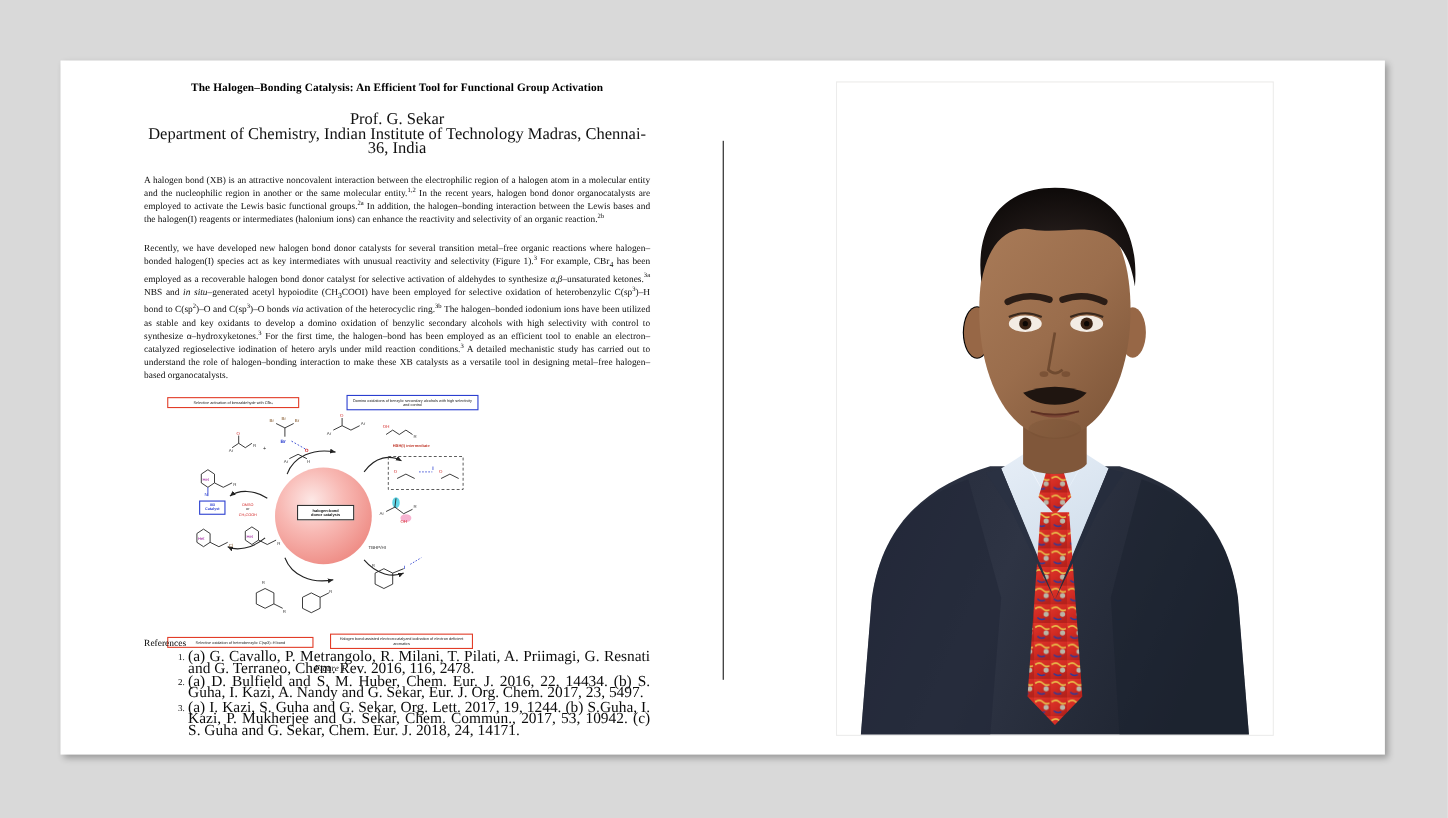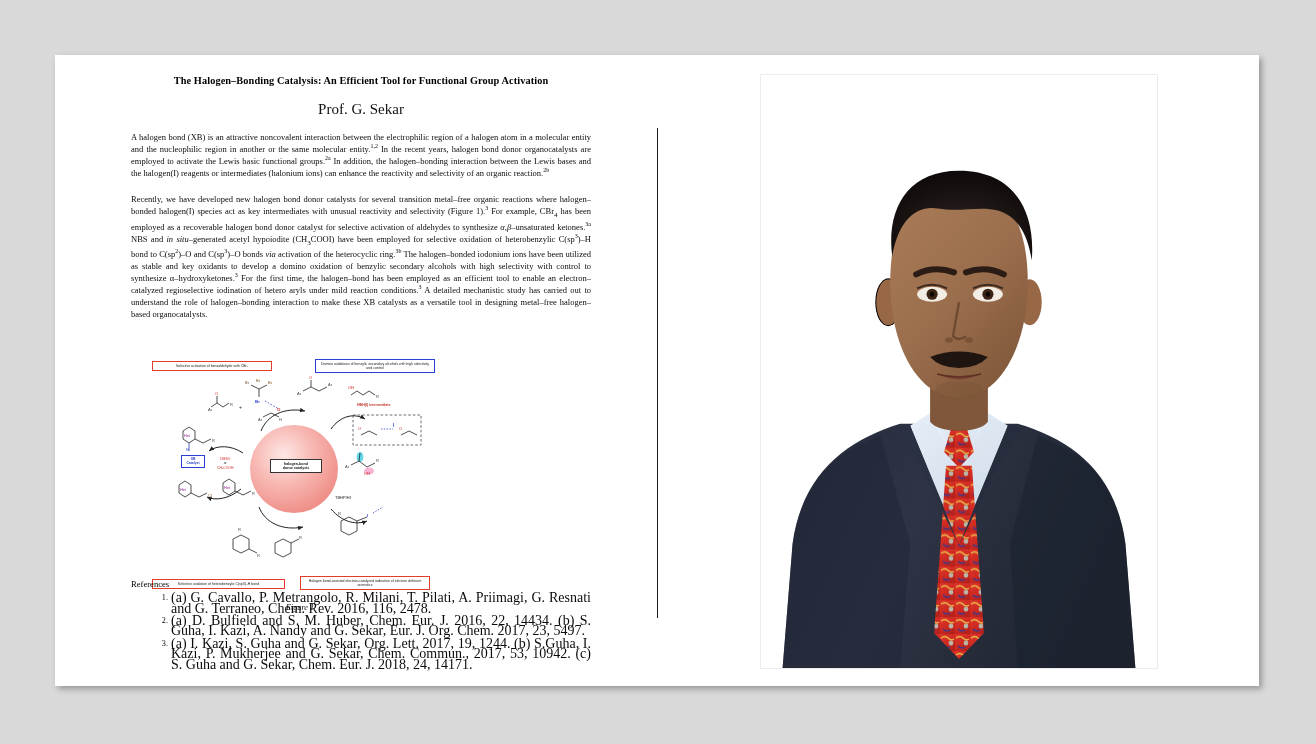--- a/index.html
+++ b/index.html
@@ -225,20 +225,21 @@
 <div id="viewport">
 
   <div id="page">
 
     <div id="doc-col">
 
       <div class="doc-title">The Halogen–Bonding Catalysis: An Efficient Tool for Functional Group Activation</div>
 
       <div class="author-block">
         <div>Prof. G. Sekar</div>
+        <div>Department of Chemistry, Indian Institute of Technology Madras, Chennai-36, India</div>
       </div>
 
       <p class="body-para"><span>A halogen bond (XB) is an attractive noncovalent interaction between the electrophilic region of a halogen atom in a molecular entity and the nucleophilic region in another or the same molecular entity.</span><sup>1,2</sup><span> In the recent years, halogen bond donor organocatalysts are employed to activate the Lewis basic functional groups.</span><sup>2a</sup><span> In addition, the halogen–bonding interaction between the Lewis bases and the halogen(I) reagents or intermediates (halonium ions) can enhance the reactivity and selectivity of an organic reaction.</span><sup>2b</sup></p>
 
       <p class="body-para second"><span>Recently, we have developed new halogen bond donor catalysts for several transition metal–free organic reactions where halogen–bonded halogen(I) species act as key intermediates with unusual reactivity and selectivity (Figure 1).</span><sup>3</sup><span> For example, CBr</span><sub>4</sub><span> has been employed as a recoverable halogen bond donor catalyst for selective activation of aldehydes to synthesize </span><span class="it">α,β</span><span>–unsaturated ketones.</span><sup>3a</sup><span> NBS and </span><span class="it">in situ</span><span>–generated acetyl hypoiodite (CH</span><sub>3</sub><span>COOI) have been employed for selective oxidation of heterobenzylic C(sp</span><sup>3</sup><span>)–H bond to C(sp</span><sup>2</sup><span>)–O and C(sp</span><sup>3</sup><span>)–O bonds </span><span class="it">via</span><span> activation of the heterocyclic ring.</span><sup>3b</sup><span> The halogen–bonded iodonium ions have been utilized as stable and key oxidants to develop a domino oxidation of benzylic secondary alcohols with high selectivity with control to synthesize α–hydroxyketones.</span><sup>3</sup><span> For the first time, the halogen–bond has been employed as an efficient tool to enable an electron–catalyzed regioselective iodination of hetero aryls under mild reaction conditions.</span><sup>3</sup><span> A detailed mechanistic study has carried out to understand the role of halogen–bonding interaction to make these XB catalysts as a versatile tool in designing metal–free halogen–based organocatalysts.</span></p>
     </div>
 
     <div id="figure-wrap">
 
       <svg id="fig-canvas" viewBox="0 0 290 230">

